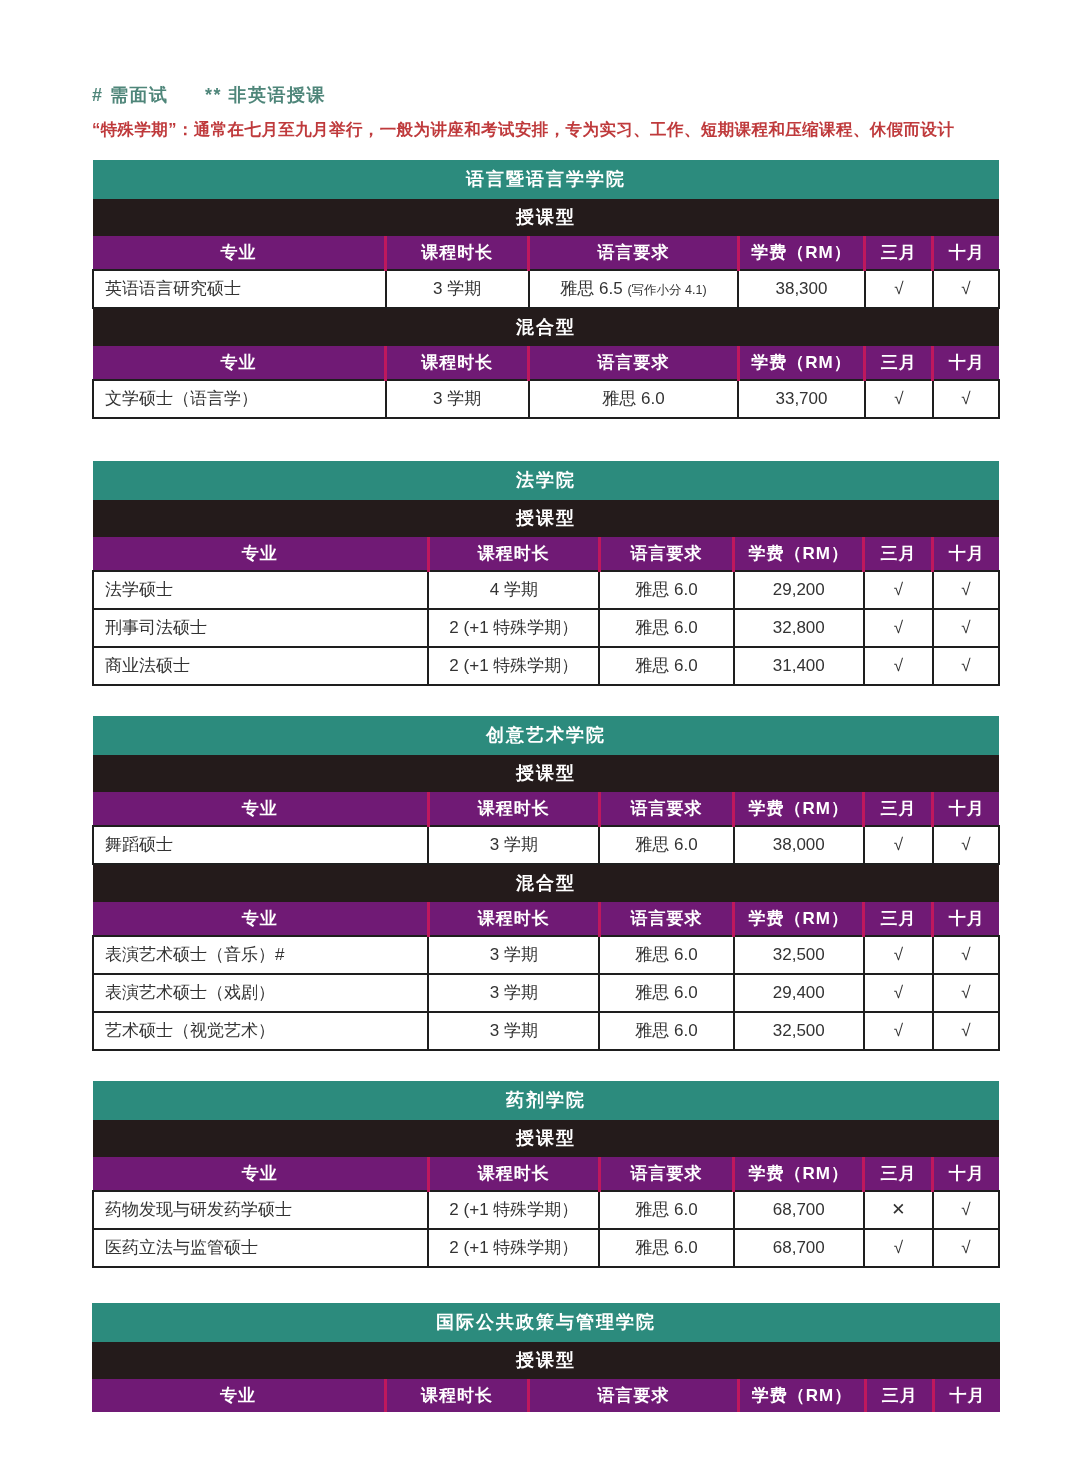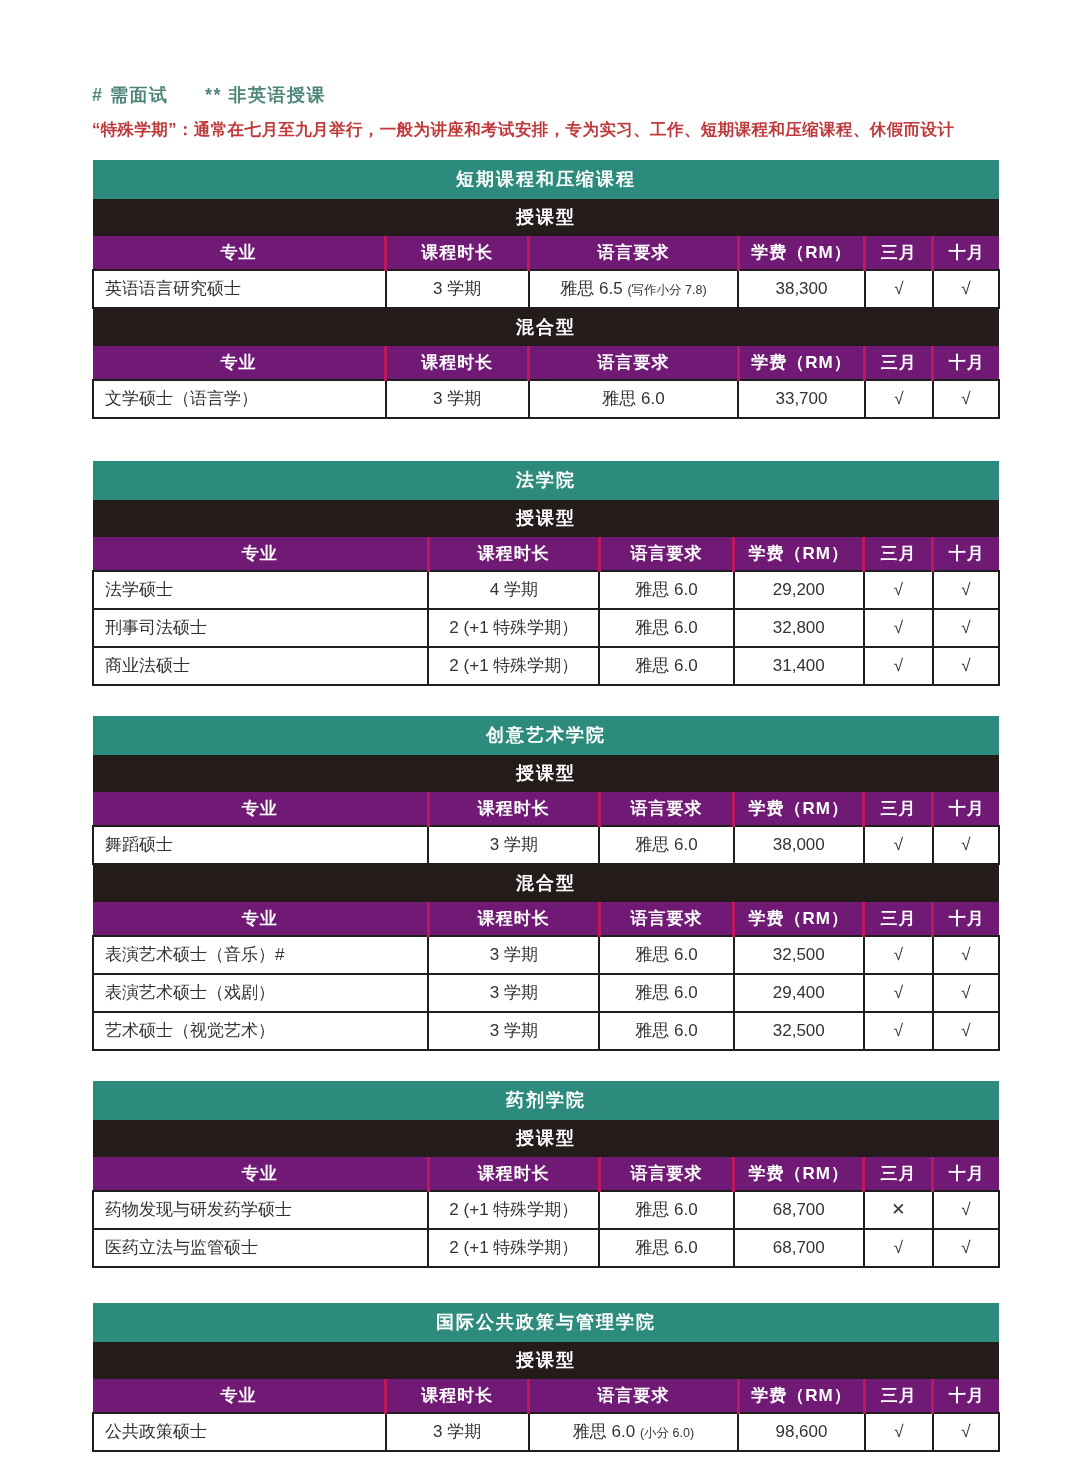--- a/index.html
+++ b/index.html
@@ -117,39 +117,39 @@
     <colgroup>
         <col>
         <col>
         <col>
         <col>
         <col>
         <col>
       </colgroup>
     <tbody>
         <tr class="college">
-      <td colspan="6">短期课程和压缩课程</td>
+      <td colspan="6">语言暨语言学学院</td>
     </tr>
     <tr class="band">
       <td colspan="6">授课型</td>
     </tr>
     <tr class="cols">
       <th>专业</th>
       <th>课程时长</th>
       <th>语言要求</th>
       <th>学费（RM）</th>
       <th>三月</th>
       <th>十月</th>
     </tr>
     <tr class="row">
       <td class="prog">英语语言研究硕士</td>
       <td>3 学期</td>
       <td>
         <span>雅思 6.5</span>
-        <span class="note">(写作小分 7.8)</span>
+        <span class="note">(写作小分 4.1)</span>
       </td>
       <td>38,300</td>
       <td class="mark">√</td>
       <td class="mark">√</td>
     </tr>
     <tr class="band">
       <td colspan="6">混合型</td>
     </tr>
     <tr class="cols">
       <th>专业</th>
@@ -381,27 +381,16 @@
       <td colspan="6">授课型</td>
     </tr>
     <tr class="cols">
       <th>专业</th>
       <th>课程时长</th>
       <th>语言要求</th>
       <th>学费（RM）</th>
       <th>三月</th>
       <th>十月</th>
     </tr>
-    <tr class="row">
-      <td class="prog">公共政策硕士</td>
-      <td>3 学期</td>
-      <td>
-        <span>雅思 6.0</span>
-        <span class="note">(小分 6.0)</span>
-      </td>
-      <td>98,600</td>
-      <td class="mark">√</td>
-      <td class="mark">√</td>
-    </tr>
   </tbody>
     </table>
 
 </div>
 
 </body></html>

